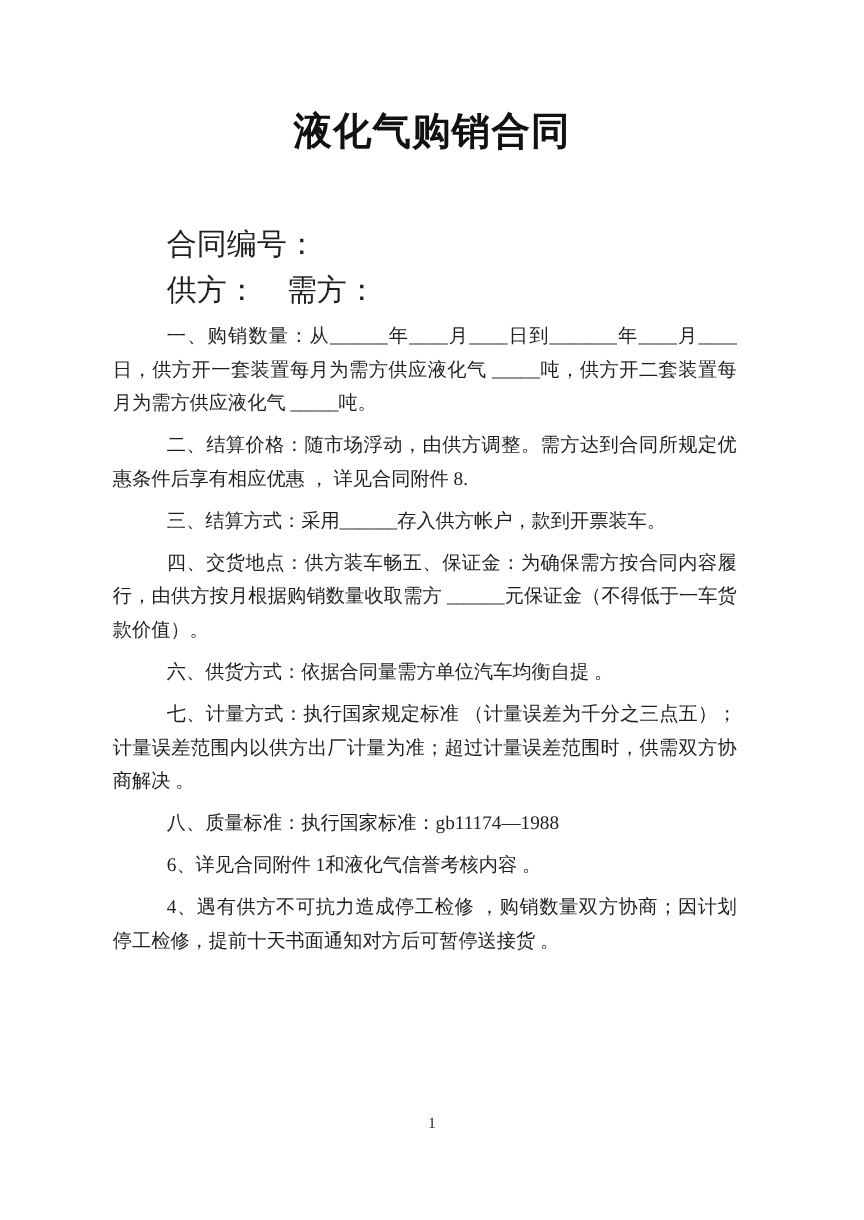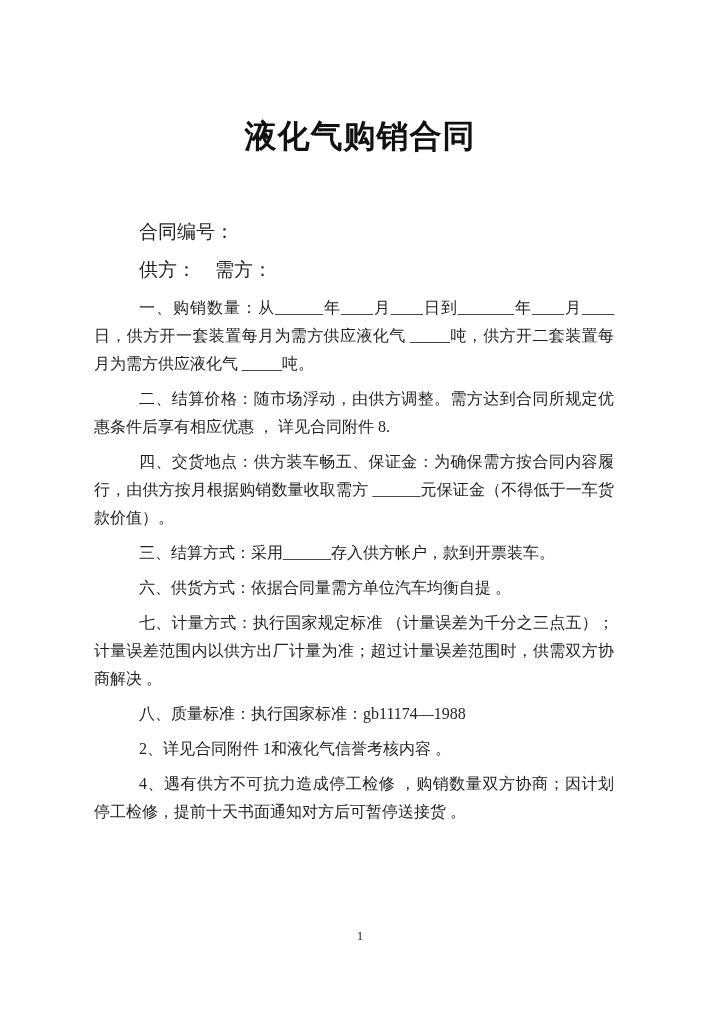--- a/index.html
+++ b/index.html
@@ -15,33 +15,33 @@
     background: #ffffff;
     color: #1f1f1f;
     font-family: "Liberation Serif", "DejaVu Serif", serif;
     overflow: hidden;
     box-sizing: border-box;
   }
   .content {
     padding: 0 106px 0 94px;
   }
   .doc-title {
-    padding-top: 112px;
+    padding-top: 85px;
     margin: 0;
     font-family: "Liberation Sans", "DejaVu Sans", sans-serif;
     font-weight: 700;
     font-size: 32px;
     line-height: 48px;
     text-align: center;
     color: #111111;
     letter-spacing: 1px;
   }
   .meta-line {
     margin: 10px 0 0 0;
-    font-size: 19px;
+    font-size: 25px;
     line-height: 28px;
     text-indent: 45px;
     white-space: pre-wrap;
   }
   .meta-line.first {
     margin-top: 58px;
   }
   .clause {
     margin: 7px 0 0 0;
     font-size: 16px;
@@ -70,23 +70,23 @@
 
 <div class="page">
   <h1 class="doc-title">液化气购销合同</h1>
 
   <div class="content">
     <p class="meta-line first">合同编号：</p>
     <p class="meta-line">供方：　需方：</p>
 
     <p class="clause first">一、购销数量：从______年____月____日到_______年____月____日，供方开一套装置每月为需方供应液化气 _____吨，供方开二套装置每月为需方供应液化气 _____吨。</p>
     <p class="clause">二、结算价格：随市场浮动，由供方调整。需方达到合同所规定优惠条件后享有相应优惠 ， 详见合同附件 8.</p>
+    <p class="clause">三、结算方式：采用______存入供方帐户，款到开票装车。</p>
     <p class="clause">四、交货地点：供方装车畅五、保证金：为确保需方按合同内容履行，由供方按月根据购销数量收取需方 ______元保证金（不得低于一车货款价值）。</p>
-    <p class="clause">三、结算方式：采用______存入供方帐户，款到开票装车。</p>
     <p class="clause">六、供货方式：依据合同量需方单位汽车均衡自提 。</p>
     <p class="clause">七、计量方式：执行国家规定标准 （计量误差为千分之三点五）；计量误差范围内以供方出厂计量为准；超过计量误差范围时，供需双方协商解决 。</p>
     <p class="clause">八、质量标准：执行国家标准：gb11174—1988</p>
-    <p class="clause">2、详见合同附件 1和液化气信誉考核内容 。</p>
+    <p class="clause">6、详见合同附件 1和液化气信誉考核内容 。</p>
     <p class="clause">4、遇有供方不可抗力造成停工检修 ，购销数量双方协商；因计划停工检修，提前十天书面通知对方后可暂停送接货 。</p>
   </div>
 
   <div class="page-number">1</div>
 </div>
 
 </body></html>

